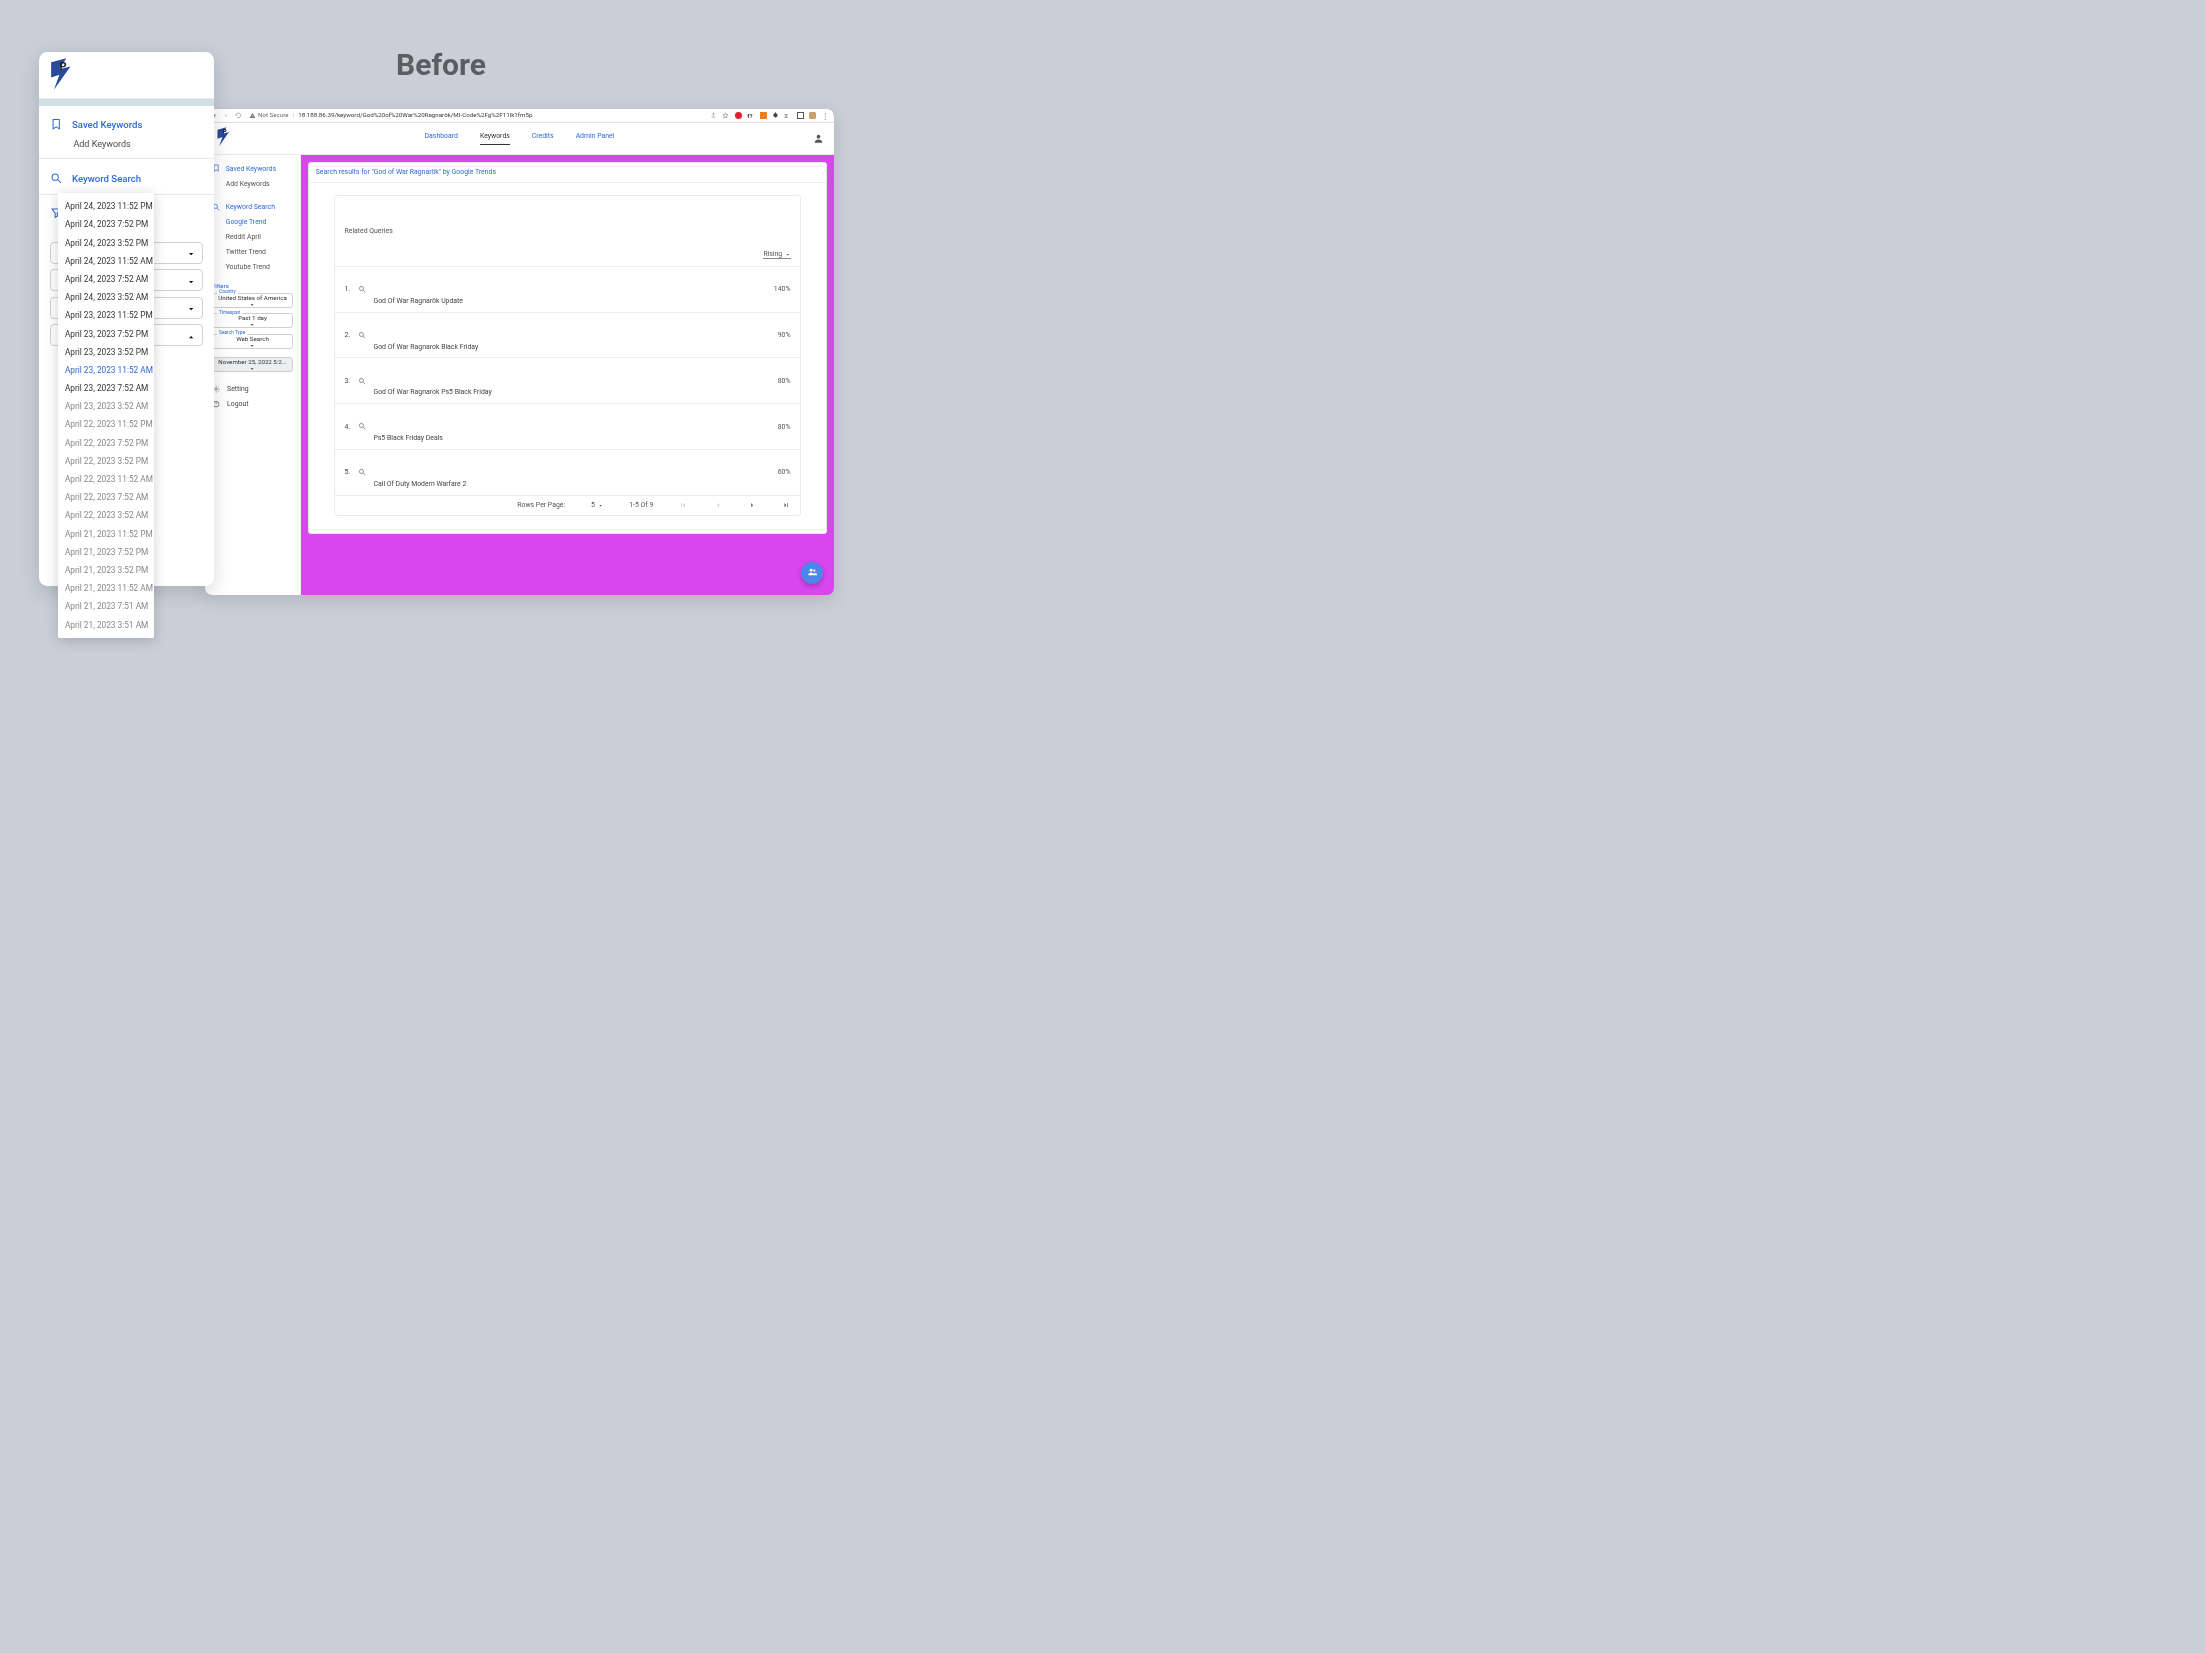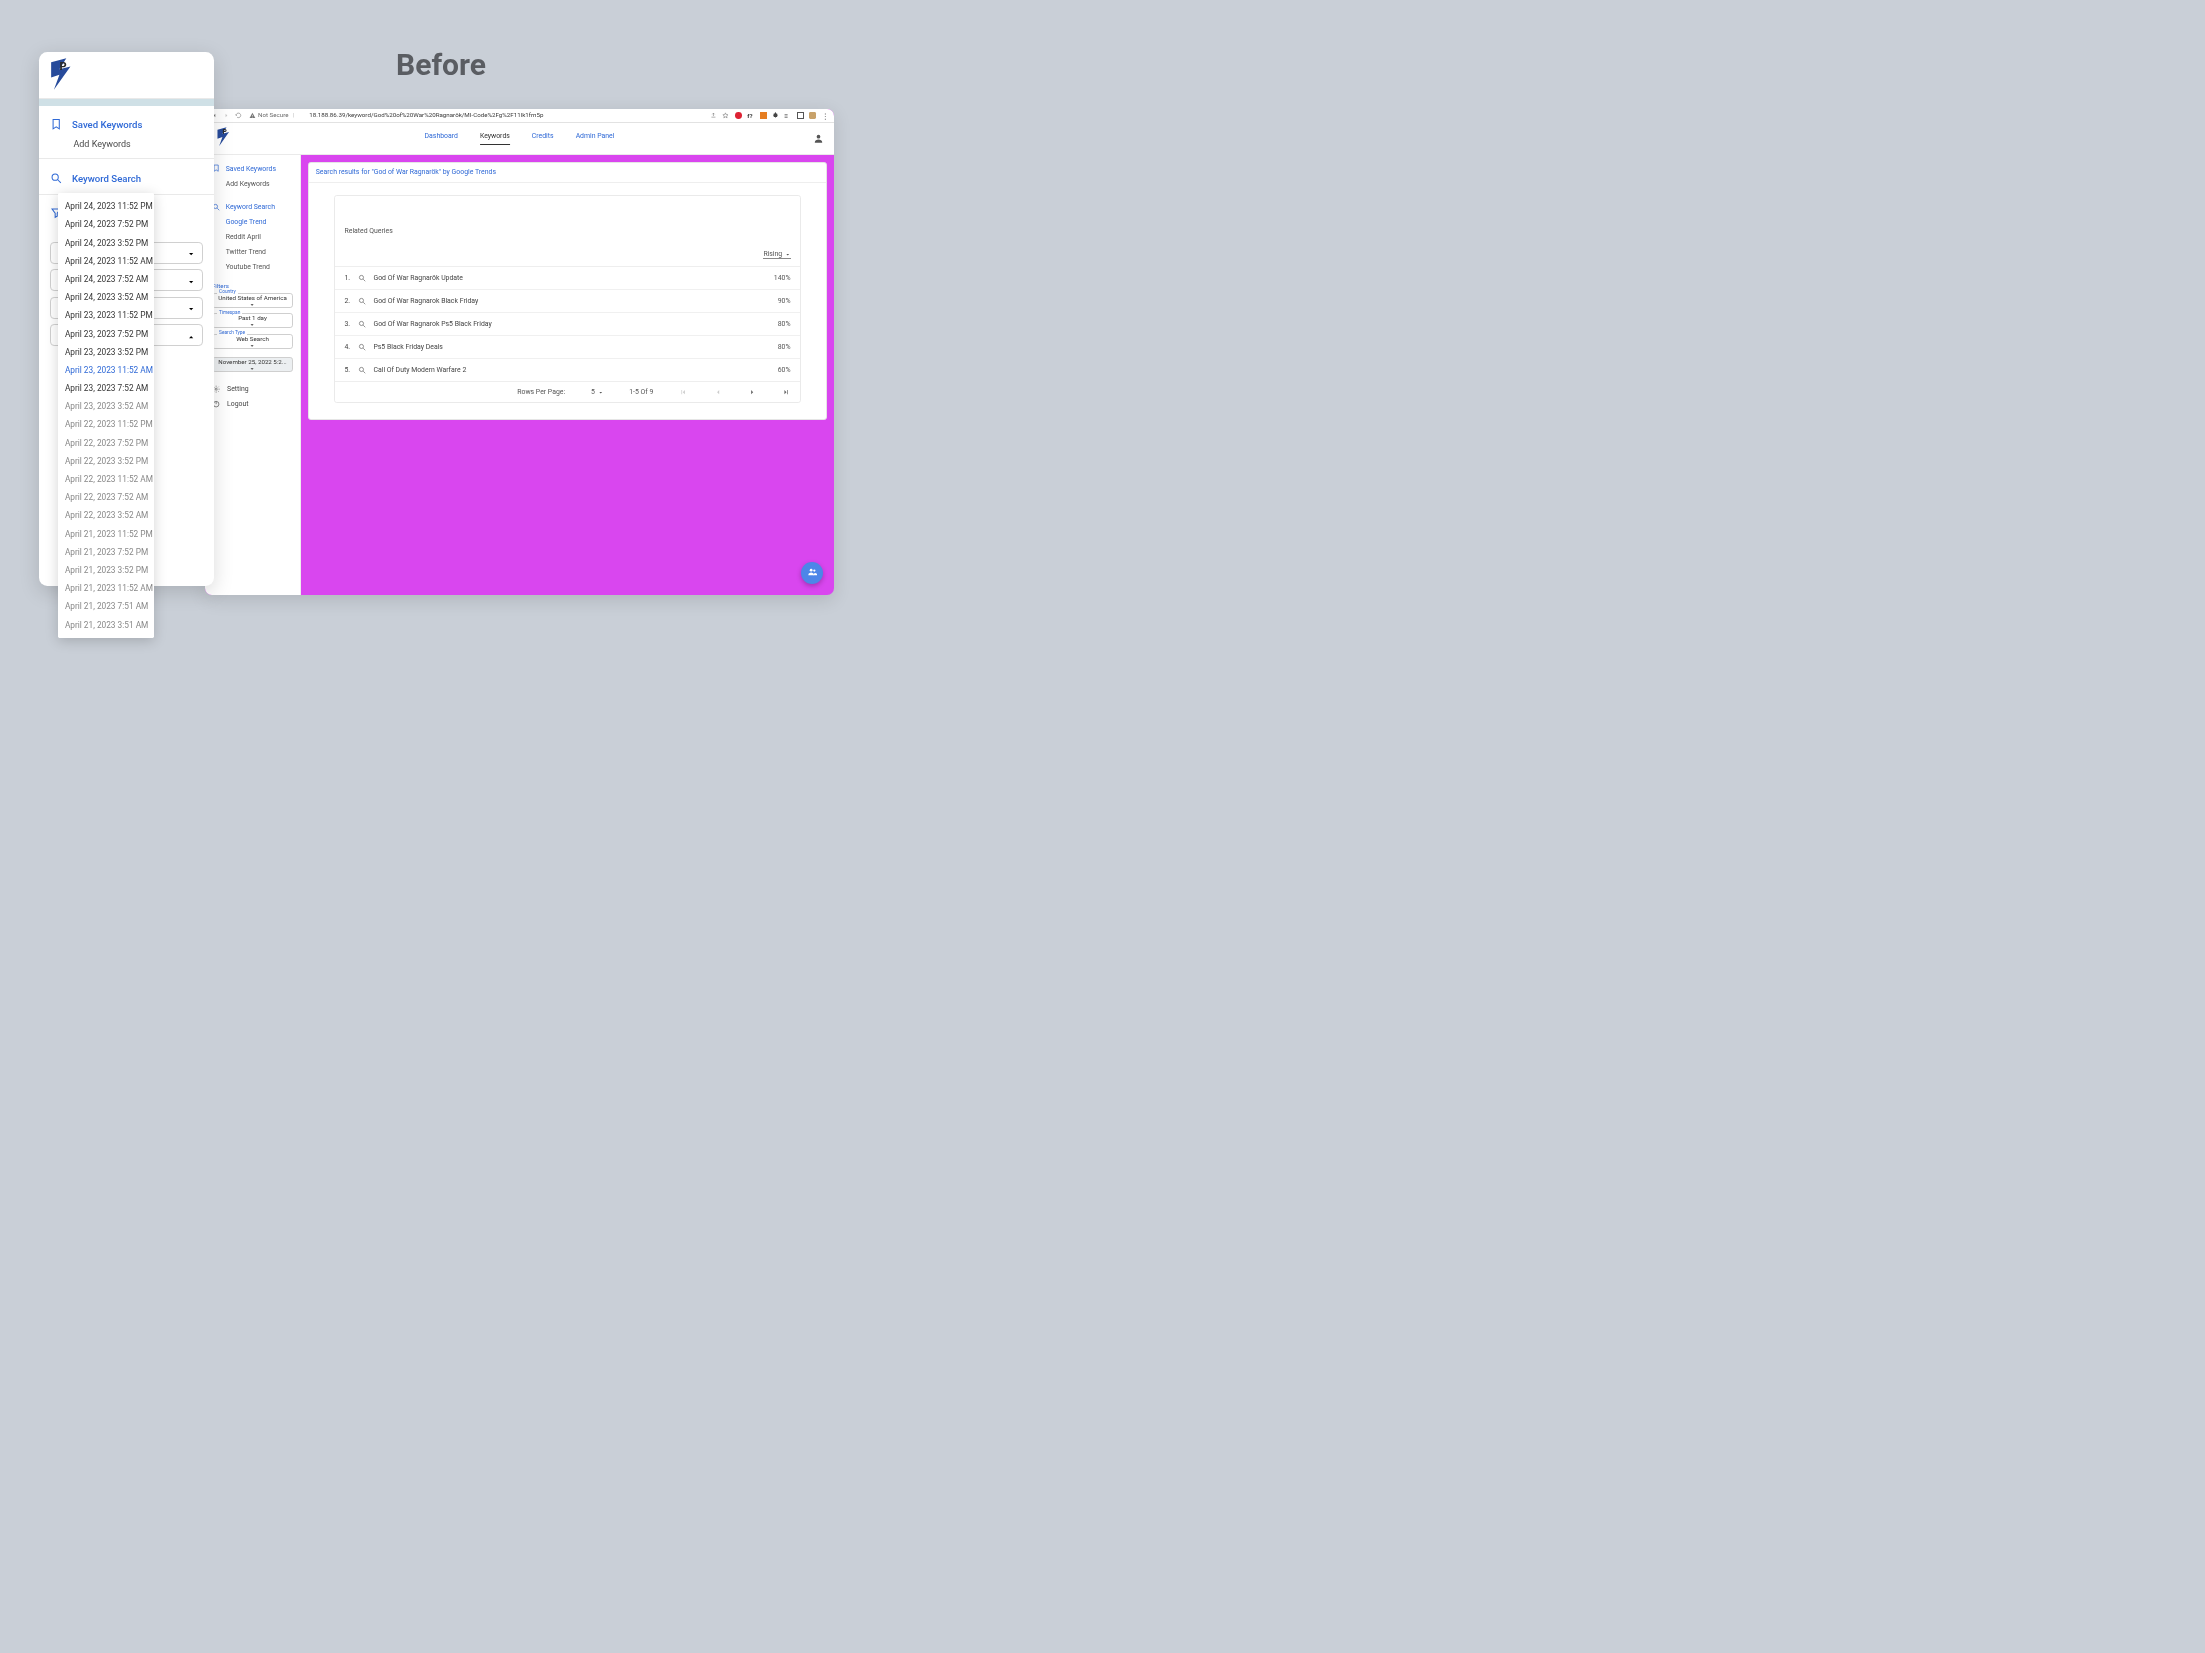--- a/index.html
+++ b/index.html
@@ -96,21 +96,21 @@
       display: flex; align-items: center;
       padding: 0 5.5px;
       gap: 6.9px;
       font-size: 6.2px;
       color: #6a6a6a;
     }
     .addr .nav-icons { display: flex; gap: 5.5px; align-items: center; }
     .addr .nav-ic { width: 6.9px; height: 6.9px; color: #777; }
     .addr .url { flex: 1; display: flex; align-items: center; gap: 4.1px; overflow: hidden; }
     .addr .url .ns { display: flex; align-items: center; gap: 2.1px; }
-    .addr .url-txt { font-size: 6.2px; color: #3a3a3a; white-space: nowrap; margin-left: 11px; }
+    .addr .url-txt { font-size: 6.2px; color: #3a3a3a; white-space: nowrap; }
     .addr .ext { display: flex; gap: 5.5px; align-items: center; }
     .ext-ic { width: 6.9px; height: 6.9px; display: inline-block; }
 
     
     .appbar {
       height: 32px; background: #fff; border-bottom: 0.7px solid #eaeaea;
       display: flex; align-items: center; padding: 0 9.6px; position: relative;
     }
     .appbar .logo-svg { width: 16.5px; height: 19.3px; }
     .tabs {
@@ -165,21 +165,21 @@
     .rising { display: flex; align-items: center; gap: 2.8px; border-bottom: 0.7px solid #888; padding-bottom: 0; cursor: pointer; margin-top: 47px; }
     .rising .chev { width: 5.5px; height: 5.5px; }
 
     .rows .qr {
       display: flex; align-items: center; padding: 6.9px 9.6px; font-size: 6.9px; color: #444;
       border-bottom: 0.7px solid #f0f0f0;
     }
     .rows .qr:last-child { border-bottom: none; }
     .qr .n { width: 13.8px; }
     .qr .sic { width: 8.3px; height: 8.3px; color: #666; margin-right: 6.9px; }
-    .qr .qt { flex: 1; }
+    .qr .qt { flex: 1; margin-top: 23px; }
     .qr .pct { color: #555; }
 
     .pager {
       display: flex; justify-content: flex-end; align-items: center; gap: 26px;
       padding: 5.5px 9.6px; font-size: 6.9px; color: #555;
       border-top: 0.7px solid #eee;
     }
     .pager .pp { display: flex; gap: 2.8px; align-items: center; }
     .pager .picon { width: 8.3px; height: 8.3px; color: #666; cursor: pointer; }
     .pager .picon.dis { color: #ccc; }

